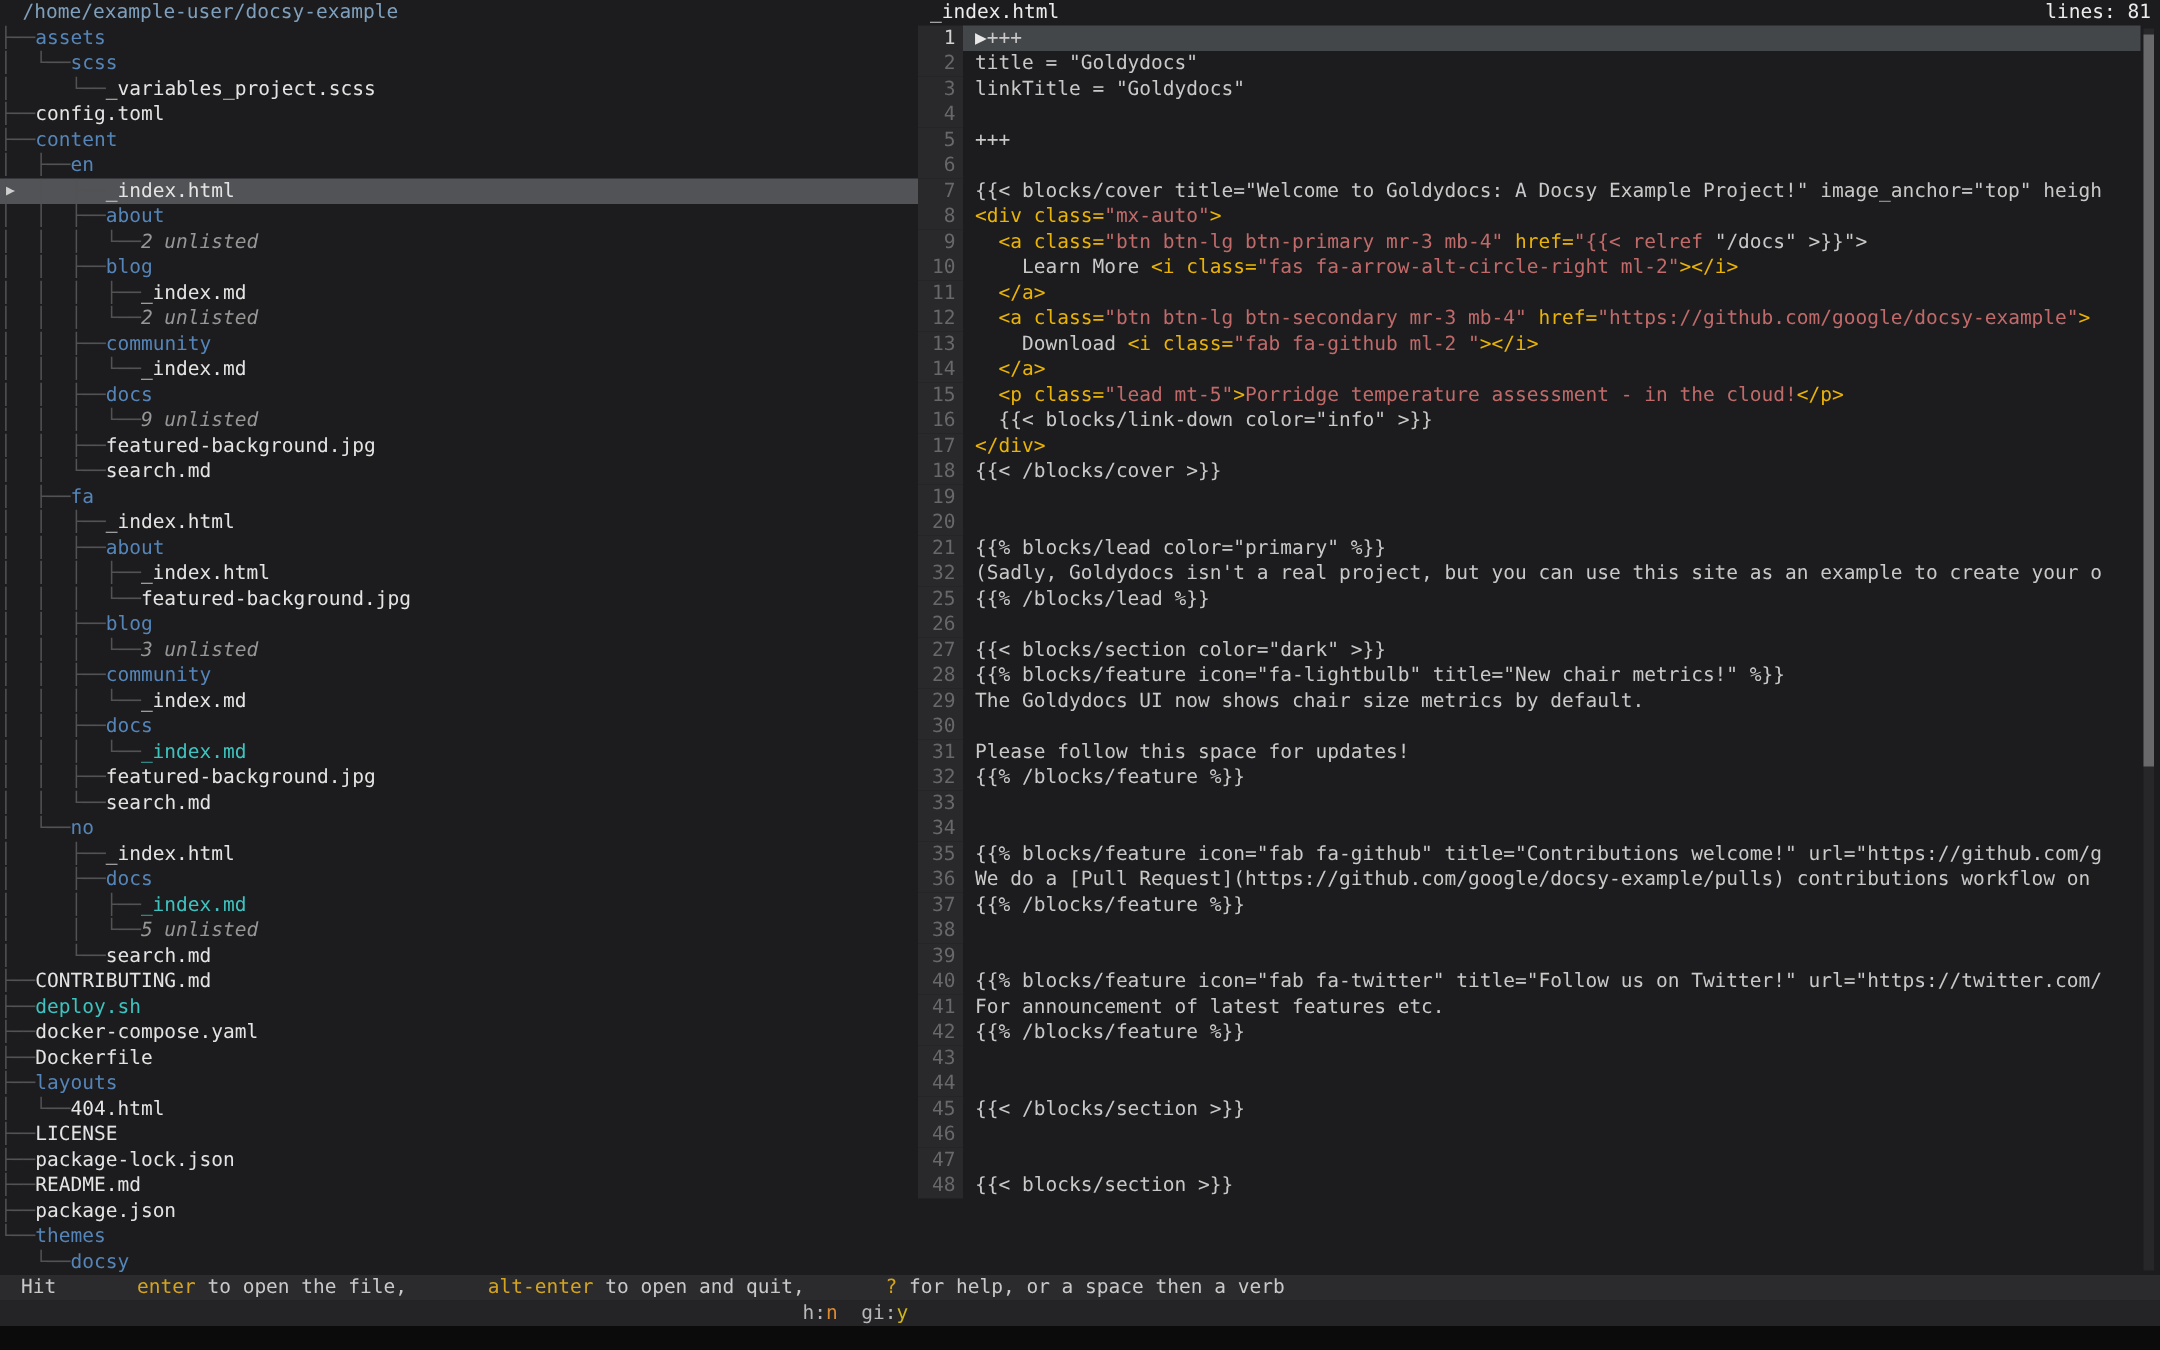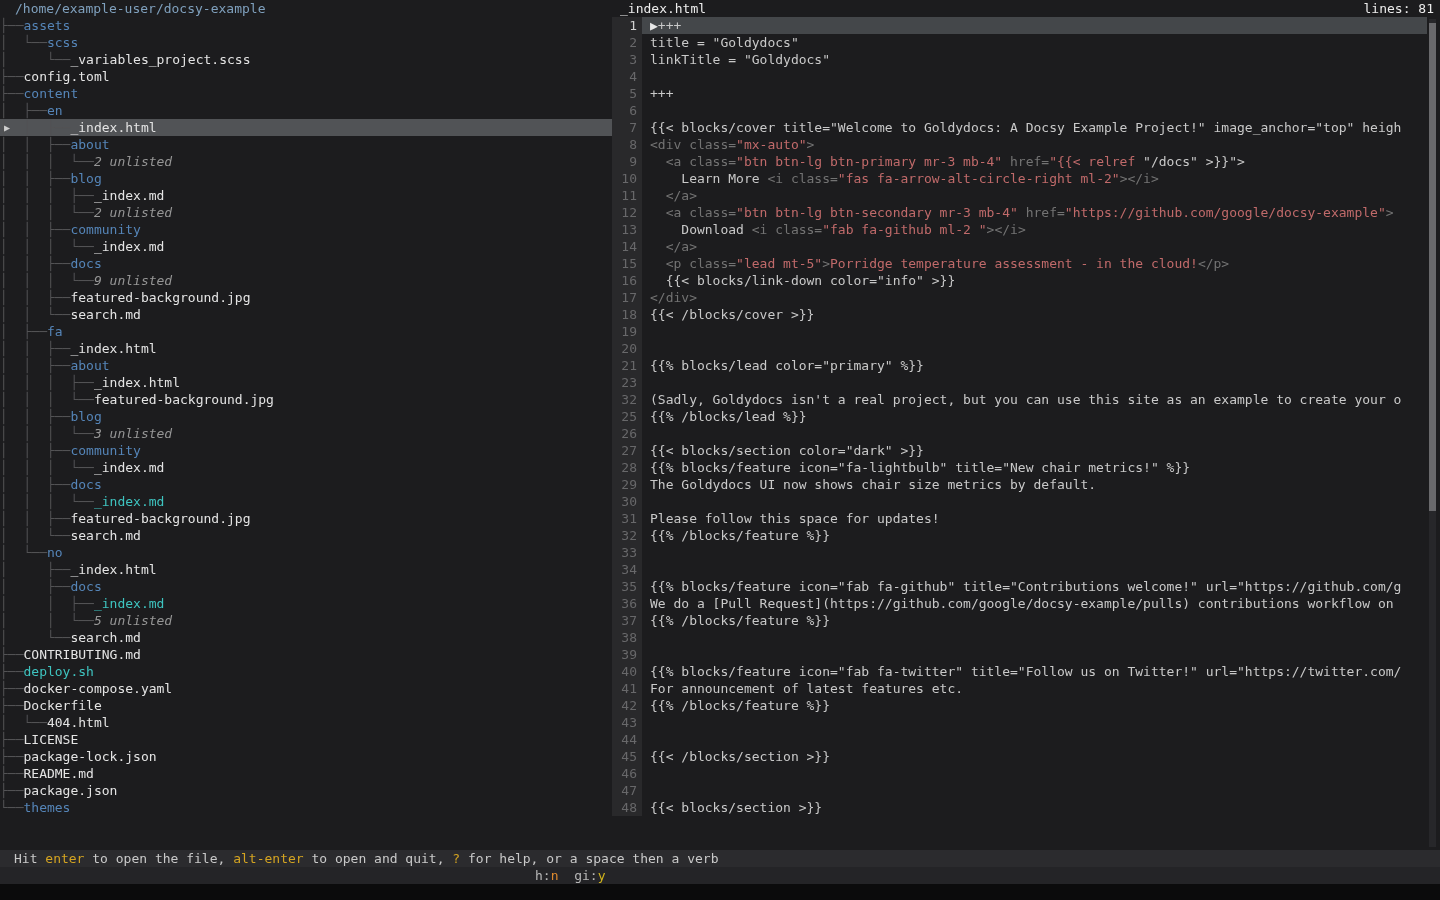--- a/index.html
+++ b/index.html
@@ -30,29 +30,29 @@
   .name.unlisted{color:var(--muted);font-style:italic;}
   
   .preview-pane{position:absolute;left:612px;top:0;width:828px;height:850px;overflow:hidden;}
   .p-header{height:17px;display:flex;justify-content:space-between;padding:0 6px 0 8px;color:#ececec;white-space:pre;}
   .c-row{display:flex;height:17px;}
   .ln{width:30px;flex:none;background:var(--gutter);color:var(--lnum);text-align:right;padding-right:5px;}
   .c-row.sel .ln{color:var(--lnumsel);}
   .lt{flex:1;white-space:pre;padding-left:8px;margin-right:13px;overflow:hidden;}
   .c-row.sel .lt{background:var(--linesel);}
   .seg-p{color:var(--plain);}
-  .seg-t{color:#737373;}
+  .seg-t{color:#eab308;}
   .seg-s{color:var(--str);}
   .seg-m{color:#e8e8e8;}
   
   .scrollbar{position:absolute;right:4px;top:19px;width:7px;height:828px;background:var(--track);}
   .scroll-thumb{position:absolute;left:0;top:4px;width:7px;height:488px;background:var(--thumb);}
   
   .status-bar{position:absolute;left:0;top:850px;width:1440px;height:17px;background:var(--statusbg);padding-left:14px;white-space:pre;color:#d8d8d8;}
-  .seg-k{color:var(--key);}
+  .seg-k{color:var(--key);margin-left:46px;}
   .input-bar{position:absolute;left:0;top:867px;width:1440px;height:17px;background:var(--inputbg);padding-left:7px;white-space:pre;color:#e4e4e4;}
   .cursor{display:inline-block;width:7px;height:14px;background:#d9d9d9;vertical-align:-2px;}
   .indicators{position:absolute;left:535px;top:0;white-space:pre;color:#b8b8b8;}
   .ind-orange{color:var(--orange);}
   .ind-yellow{color:var(--yellow);}
   .bottom-pad{position:absolute;left:0;top:884px;width:1440px;height:16px;background:var(--padbg);}
 </style>
 </head>
 <body>
 
@@ -93,26 +93,28 @@
       <div class="t-row"><span class="prefix">│  └──</span><span class="name dir">no</span></div>
       <div class="t-row"><span class="prefix">│     ├──</span><span class="name file">_index.html</span></div>
       <div class="t-row"><span class="prefix">│     ├──</span><span class="name dir">docs</span></div>
       <div class="t-row"><span class="prefix">│     │  ├──</span><span class="name special">_index.md</span></div>
       <div class="t-row"><span class="prefix">│     │  └──</span><span class="name unlisted">5 unlisted</span></div>
       <div class="t-row"><span class="prefix">│     └──</span><span class="name file">search.md</span></div>
       <div class="t-row"><span class="prefix">├──</span><span class="name file">CONTRIBUTING.md</span></div>
       <div class="t-row"><span class="prefix">├──</span><span class="name special">deploy.sh</span></div>
       <div class="t-row"><span class="prefix">├──</span><span class="name file">docker-compose.yaml</span></div>
       <div class="t-row"><span class="prefix">├──</span><span class="name file">Dockerfile</span></div>
+      <div class="t-row"><span class="prefix">├──</span><span class="name dir">layouts</span></div>
       <div class="t-row"><span class="prefix">│  └──</span><span class="name file">404.html</span></div>
       <div class="t-row"><span class="prefix">├──</span><span class="name file">LICENSE</span></div>
       <div class="t-row"><span class="prefix">├──</span><span class="name file">package-lock.json</span></div>
       <div class="t-row"><span class="prefix">├──</span><span class="name file">README.md</span></div>
       <div class="t-row"><span class="prefix">├──</span><span class="name file">package.json</span></div>
       <div class="t-row"><span class="prefix">└──</span><span class="name dir">themes</span></div>
+      <div class="t-row"><span class="prefix">   └──</span><span class="name dir">docsy</span></div>
     </div>
 </div>
 
 <div class="preview-pane">
   <div class="p-header">
     <span>_index.html</span>
     <span>lines: 81</span>
   </div>
   <div id="code-area">
       <div class="c-row sel">
@@ -193,24 +195,20 @@
       </div>
       <div class="c-row">
         <span class="ln">20</span>
         <span class="lt"></span>
       </div>
       <div class="c-row">
         <span class="ln">21</span>
         <span class="lt"><span class="seg-p">{{% blocks/lead color="primary" %}}</span></span>
       </div>
       <div class="c-row">
-        <span class="ln">23</span>
-        <span class="lt"></span>
-      </div>
-      <div class="c-row">
         <span class="ln">32</span>
         <span class="lt"><span class="seg-p">(Sadly, Goldydocs isn't a real project, but you can use this site as an example to create your o</span></span>
       </div>
       <div class="c-row">
         <span class="ln">25</span>
         <span class="lt"><span class="seg-p">{{% /blocks/lead %}}</span></span>
       </div>
       <div class="c-row">
         <span class="ln">26</span>
         <span class="lt"></span>

